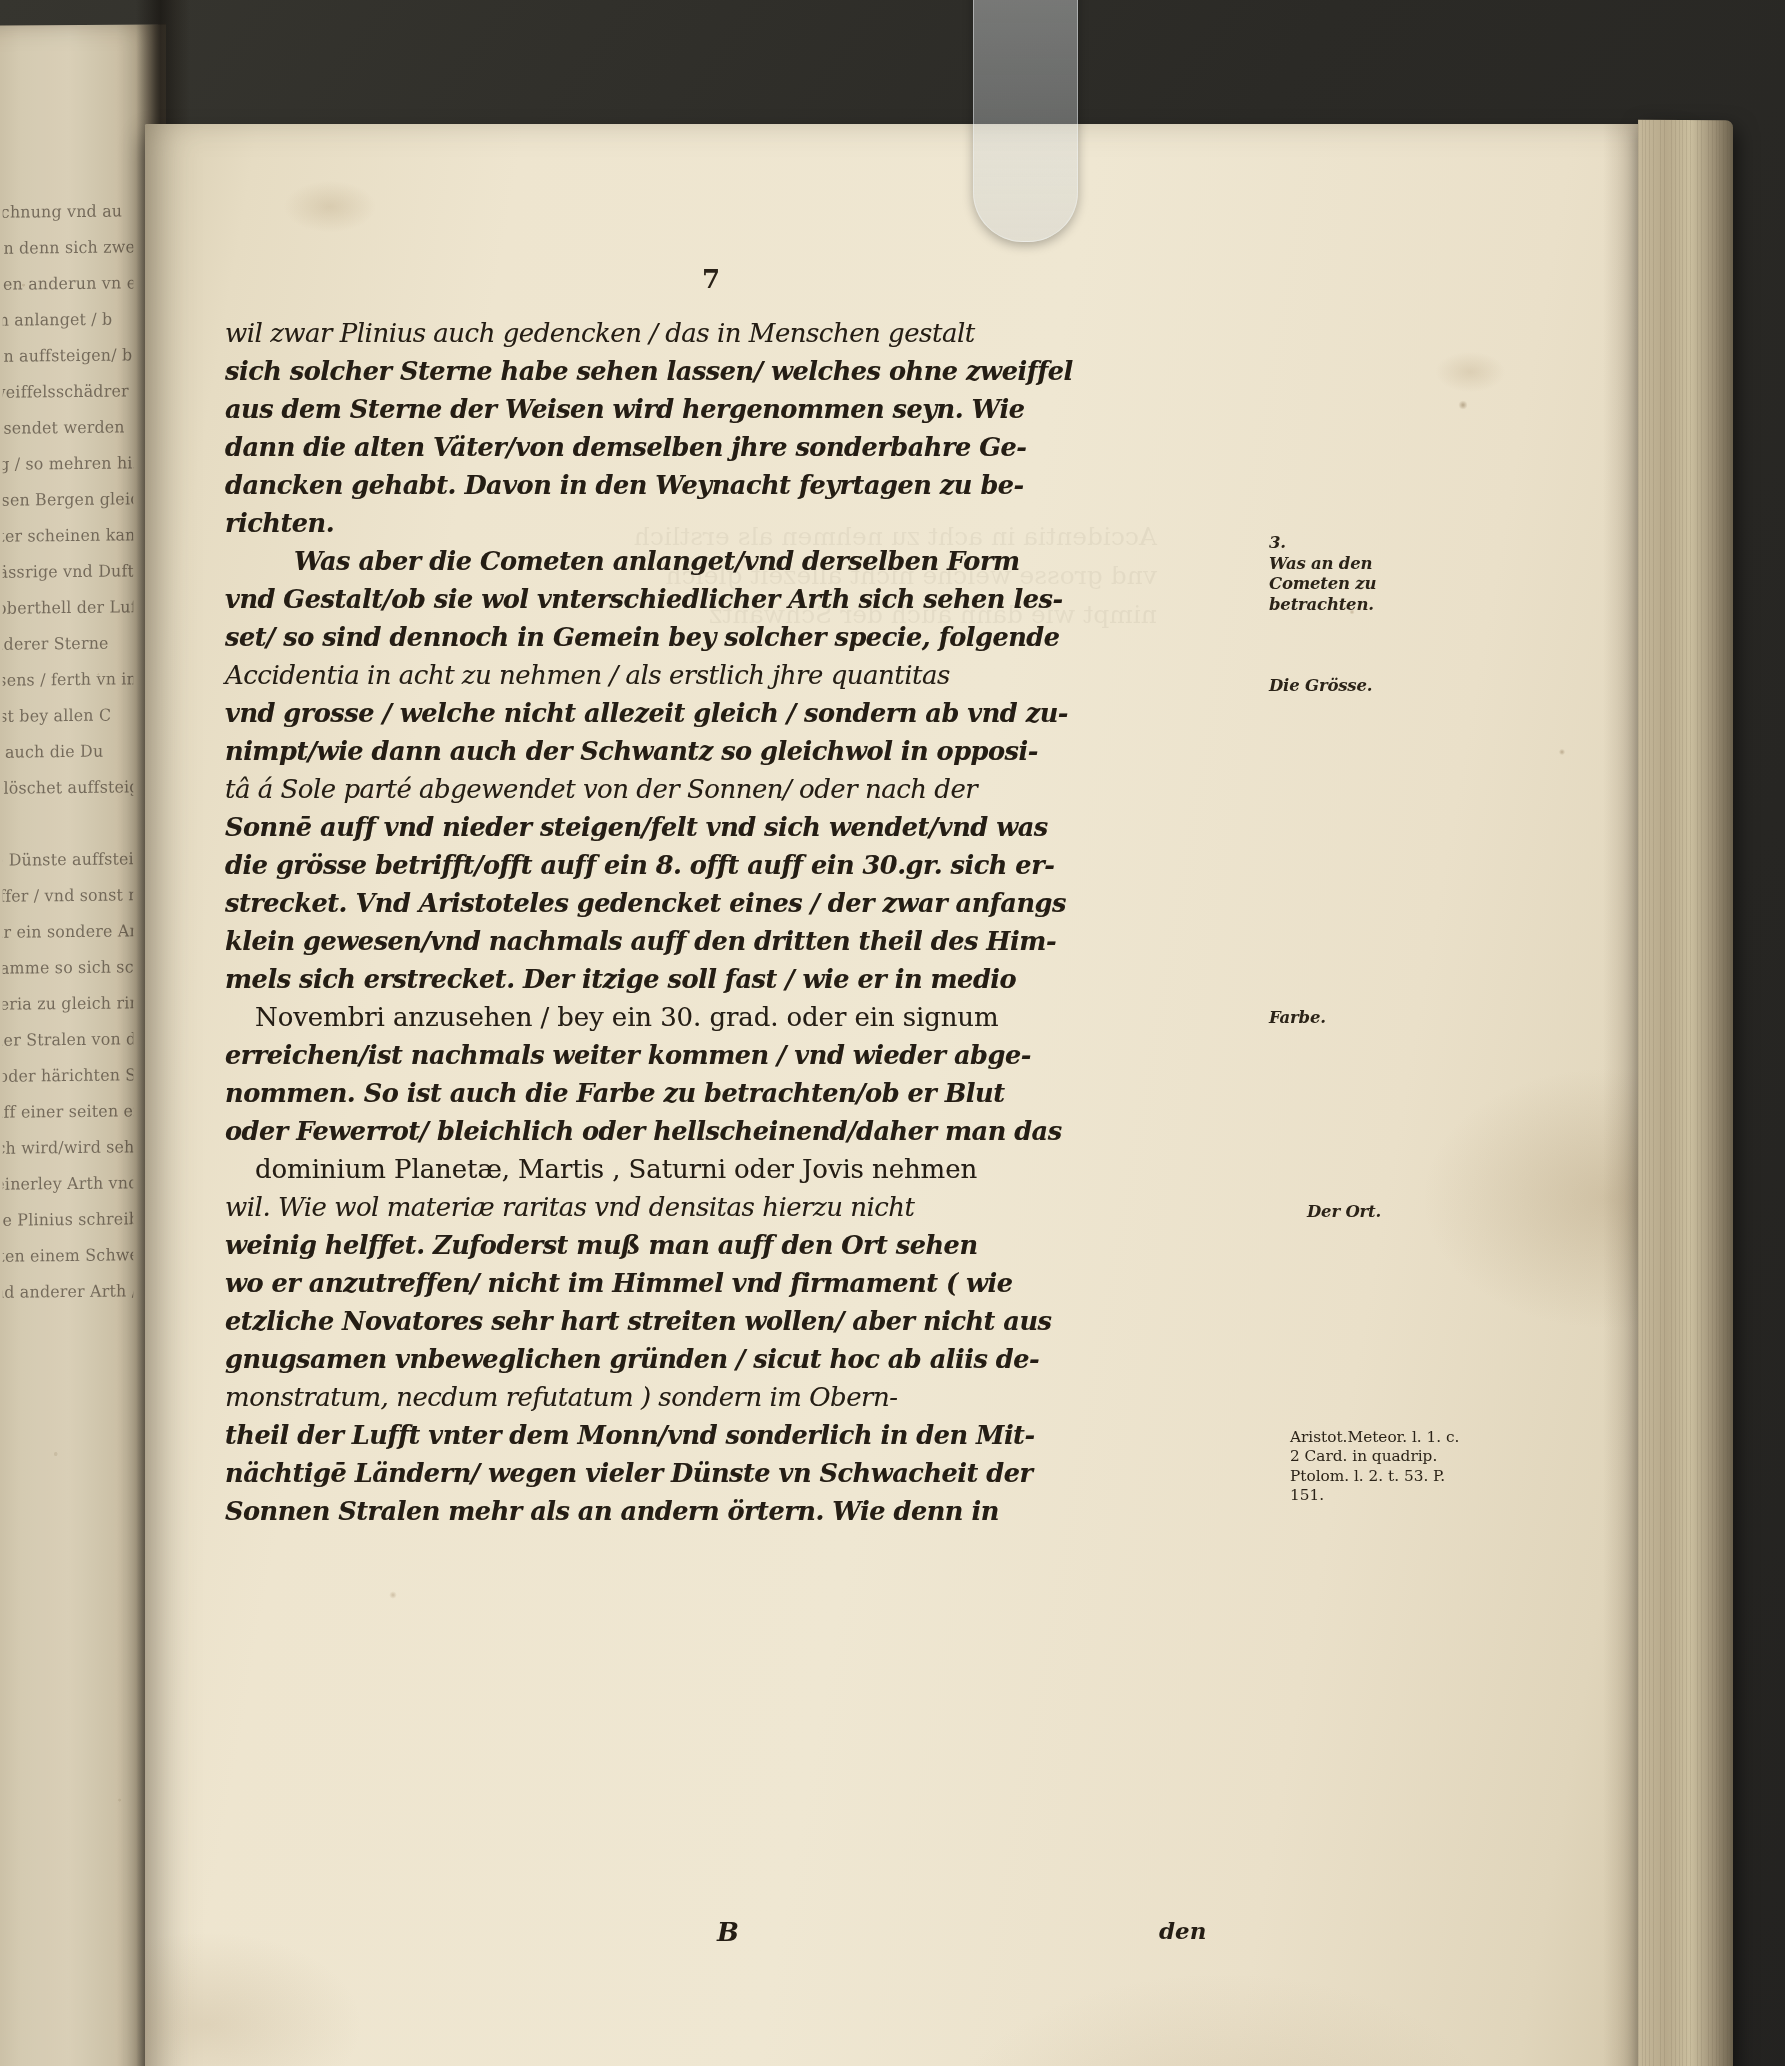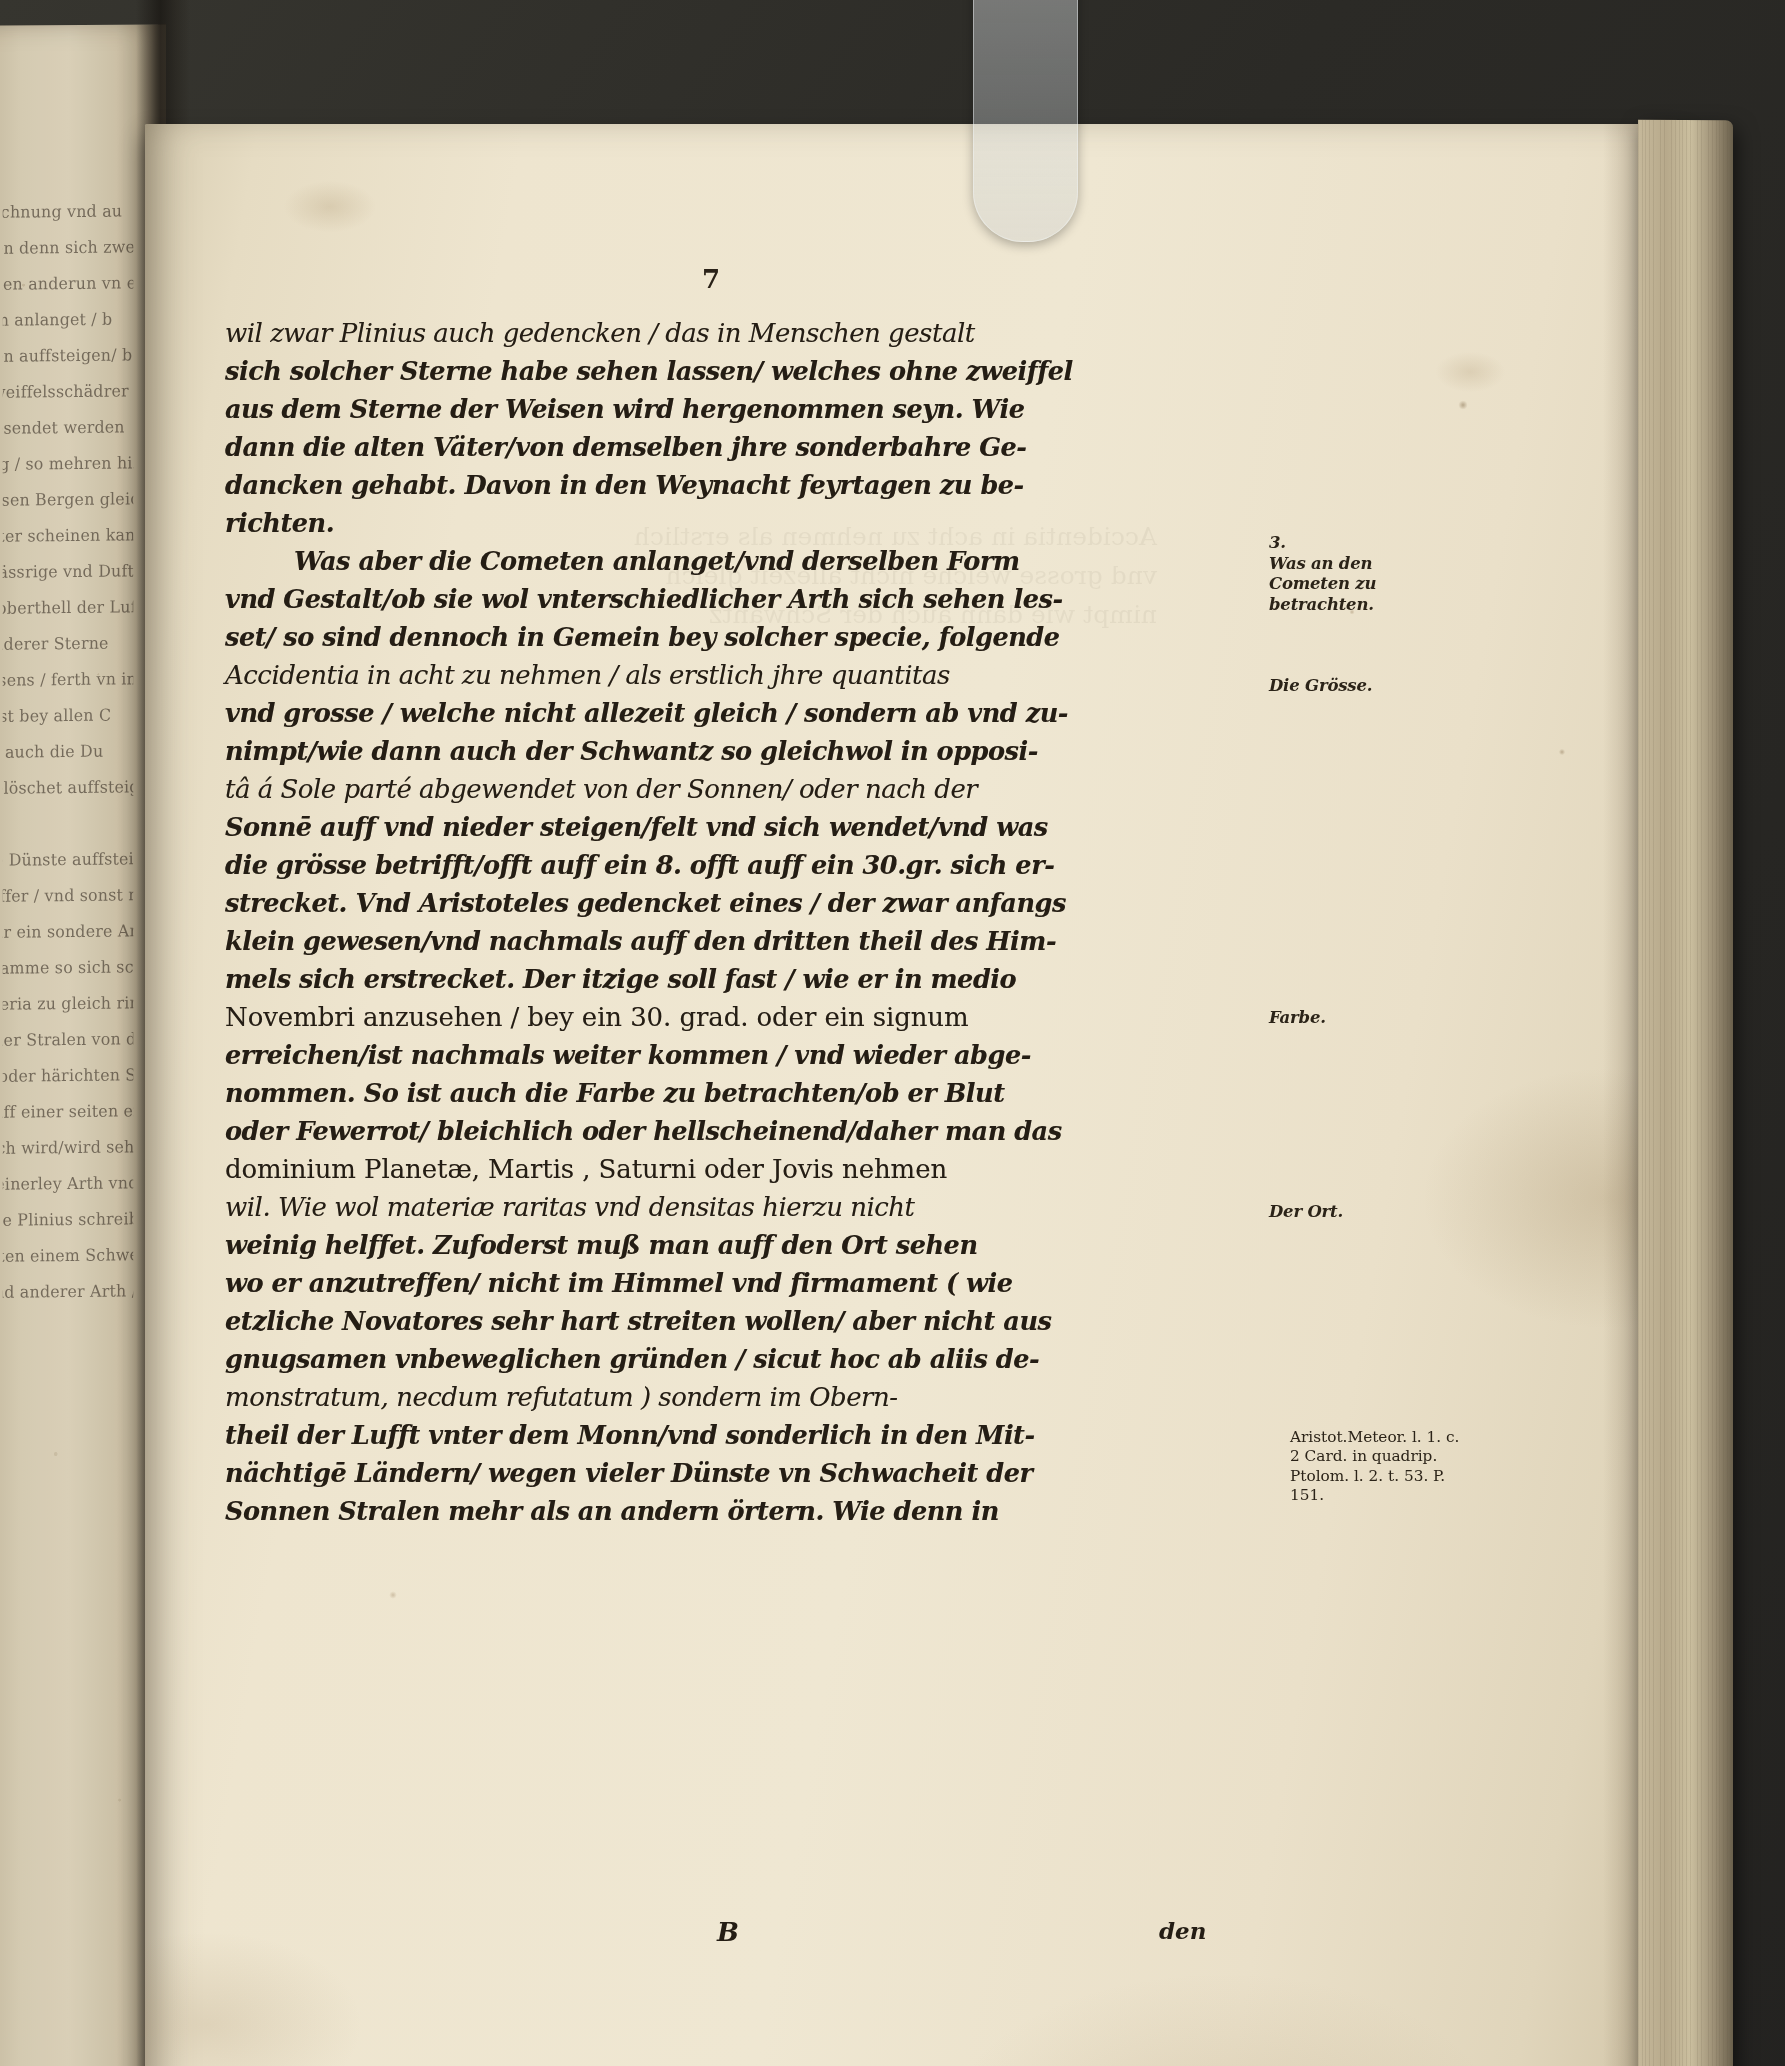--- a/index.html
+++ b/index.html
@@ -184,20 +184,21 @@
     font-style: italic;
     font-family: "DejaVu Serif", serif;
     letter-spacing: -0.5px;
     transform: scaleX(0.985);
     transform-origin: left center;
   }
   .ln.roman {
     font-weight: 400;
     font-style: normal;
     letter-spacing: -0.1px;
+    margin-left: 30px;
   }
   .ln.mix {
     font-weight: 400;
     font-style: italic;
     letter-spacing: -0.5px;
   }
   .indent { padding-left: 70px; }
 
   
   .margin-note {
@@ -356,21 +357,21 @@
       <div class="margin-note" style="left: 1269px; top: 533px;">
         <div>3.</div>
         <div>Was an den Cometen zu betrachten.</div>
       </div>
       <div class="margin-note" style="left: 1269px; top: 676px;">
         <div>Die Grösse.</div>
       </div>
       <div class="margin-note" style="left: 1269px; top: 1008px;">
         <div>Farbe.</div>
       </div>
-      <div class="margin-note" style="left: 1269px; top: 1202px;">
+      <div class="margin-note" style="left: 1307px; top: 1202px;">
         <div>Der Ort.</div>
       </div>
       <div class="margin-note roman" style="left: 1269px; top: 1428px;">
         <div>Aristot.Meteor. l. 1. c. 2 Card. in quadrip. Ptolom. l. 2. t. 53. P. 151.</div>
       </div>
     </div>
 
   <div class="signature">B</div>
   <div class="catchword">den</div>
 

